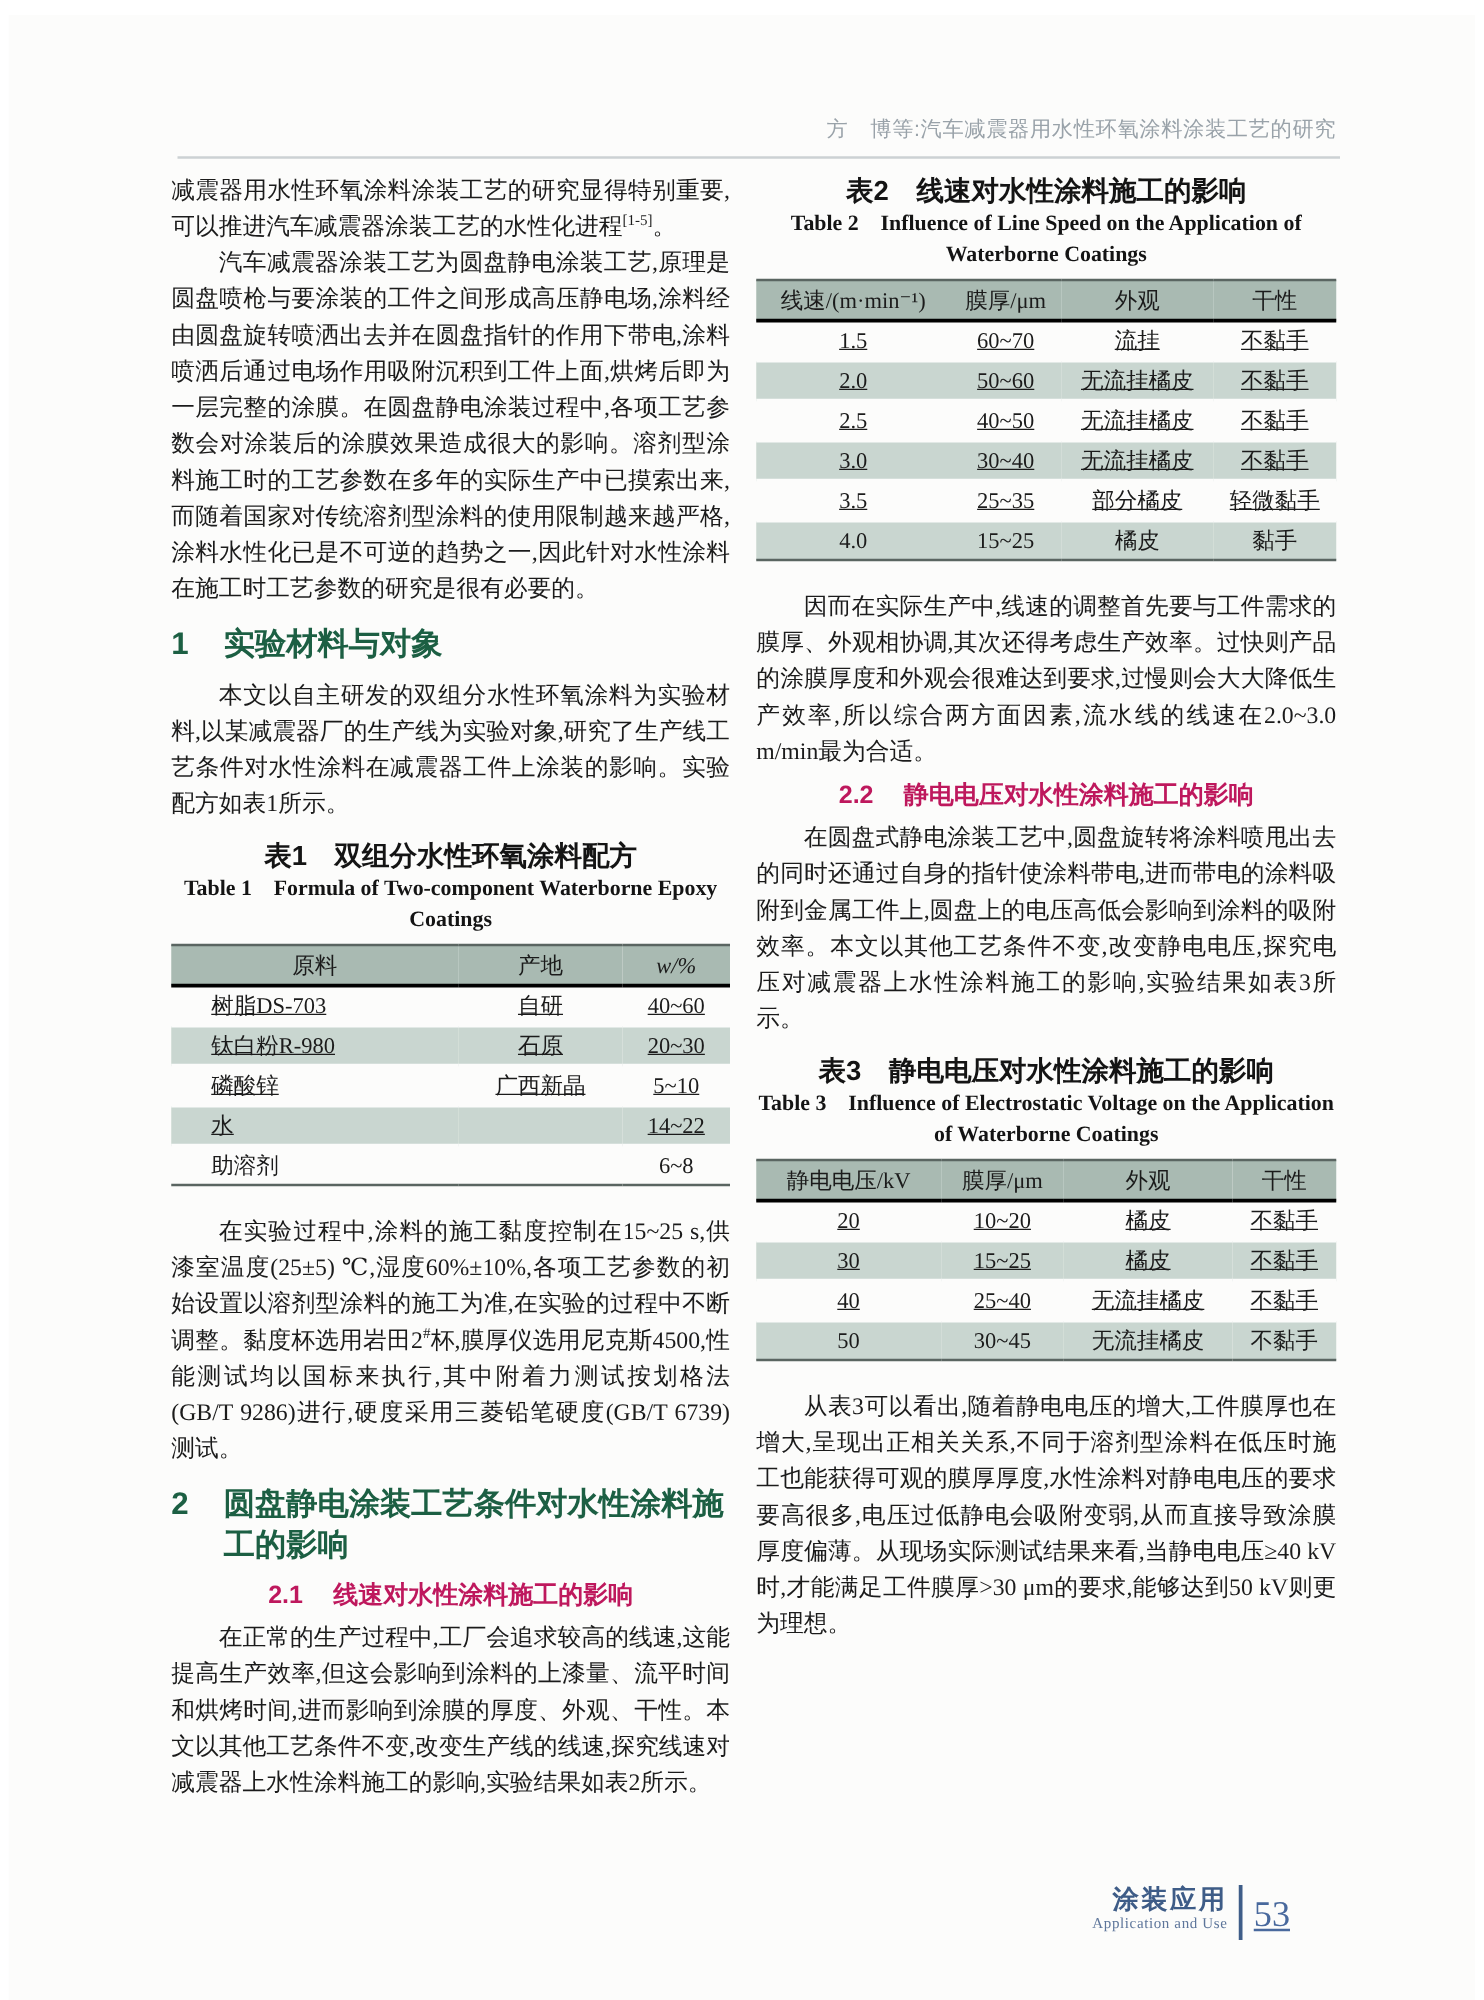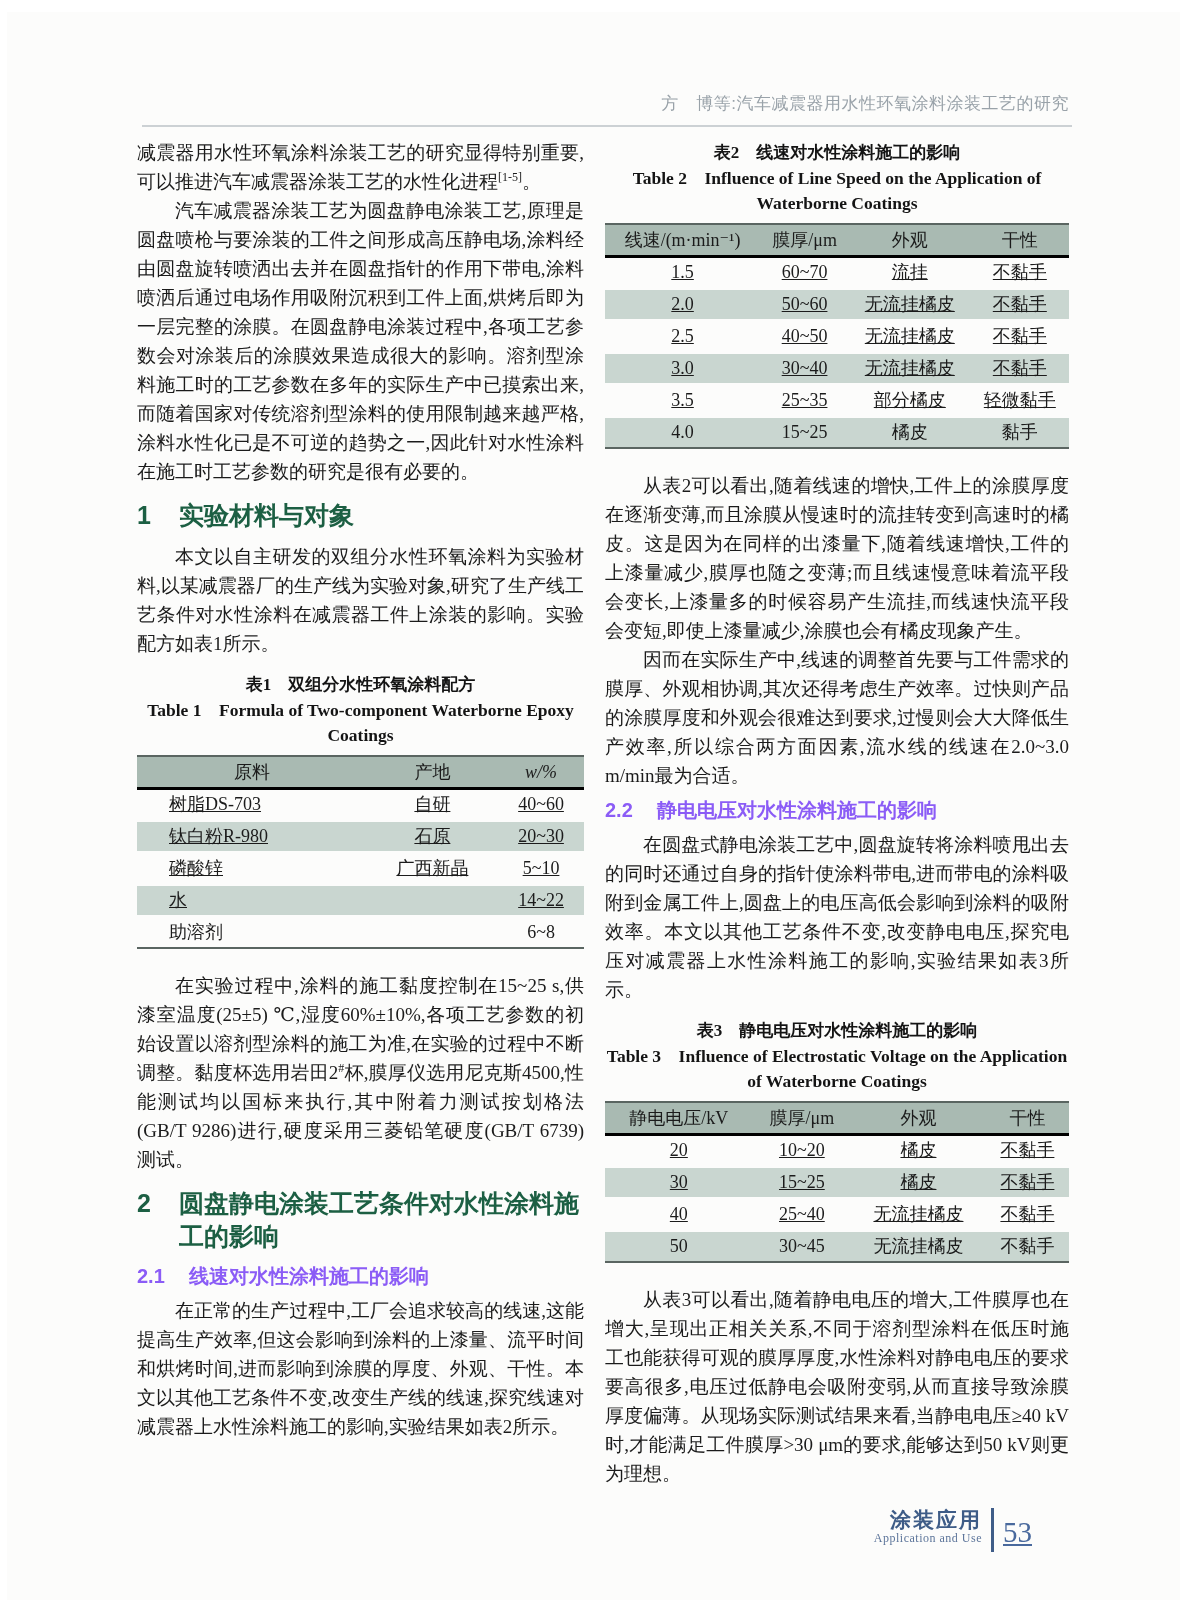--- a/index.html
+++ b/index.html
@@ -40,32 +40,33 @@
     font-family:"Liberation Sans","DejaVu Sans",sans-serif;
     font-weight:bold;color:#1c5f43;
     font-size:25px;line-height:33px;
     margin:13px 0 10px 0;
     text-align:left;
   }
   .h-sec .num{flex:0 0 42px;}
   .h-sub{
     display:flex;
     font-family:"Liberation Sans","DejaVu Sans",sans-serif;
-    font-weight:bold;color:#8b5cf6;
+    font-weight:bold;color:#be185d;
     font-size:20px;line-height:27px;
     margin:7px 0 6px 0;
     text-align:left;
+    justify-content:center;
   }
   .h-sub .num{flex:0 0 52px;}
   
   .tbl-block{margin:14px 0 22px 0;}
   .tbl-title-cn{
     text-align:center;
-    font-family:Liberation Serif, serif;
-    font-weight:bold;font-size:17px;line-height:26px;color:#141414;
+    font-family:Liberation Sans, sans-serif;
+    font-weight:bold;font-size:22px;line-height:26px;color:#141414;
     text-indent:0;
   }
   .tbl-title-en{
     text-align:center;
     font-family:"Liberation Serif","DejaVu Serif",serif;
     font-weight:bold;font-size:17.5px;line-height:25px;color:#141414;
     margin-bottom:7px;text-indent:0;
   }
   table.paper-table{
     width:100%;
@@ -226,21 +227,20 @@
             <tr>
               <td>4.0</td>
               <td>15~25</td>
               <td>橘皮</td>
               <td>黏手</td>
             </tr>
           </tbody>
         </table>
     </div>
 
-    <p class="indent">从表2可以看出,随着线速的增快,工件上的涂膜厚度在逐渐变薄,而且涂膜从慢速时的流挂转变到高速时的橘皮。这是因为在同样的出漆量下,随着线速增快,工件的上漆量减少,膜厚也随之变薄;而且线速慢意味着流平段会变长,上漆量多的时候容易产生流挂,而线速快流平段会变短,即使上漆量减少,涂膜也会有橘皮现象产生。</p>
     <p class="indent">因而在实际生产中,线速的调整首先要与工件需求的膜厚、外观相协调,其次还得考虑生产效率。过快则产品的涂膜厚度和外观会很难达到要求,过慢则会大大降低生产效率,所以综合两方面因素,流水线的线速在2.0~3.0 m/min最为合适。</p>
 
     <div class="h-sub">
       <span class="num">2.2</span>
       <span>静电电压对水性涂料施工的影响</span>
     </div>
     <p class="indent">在圆盘式静电涂装工艺中,圆盘旋转将涂料喷甩出去的同时还通过自身的指针使涂料带电,进而带电的涂料吸附到金属工件上,圆盘上的电压高低会影响到涂料的吸附效率。本文以其他工艺条件不变,改变静电电压,探究电压对减震器上水性涂料施工的影响,实验结果如表3所示。</p>
 
     <div class="tbl-block">
       <div class="tbl-title-cn">表3　静电电压对水性涂料施工的影响</div>

